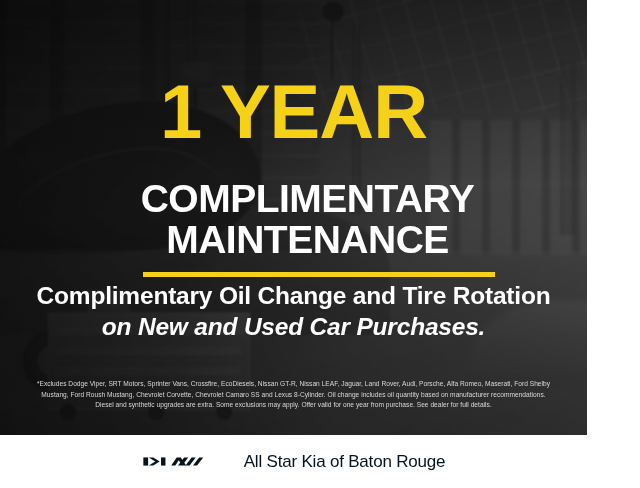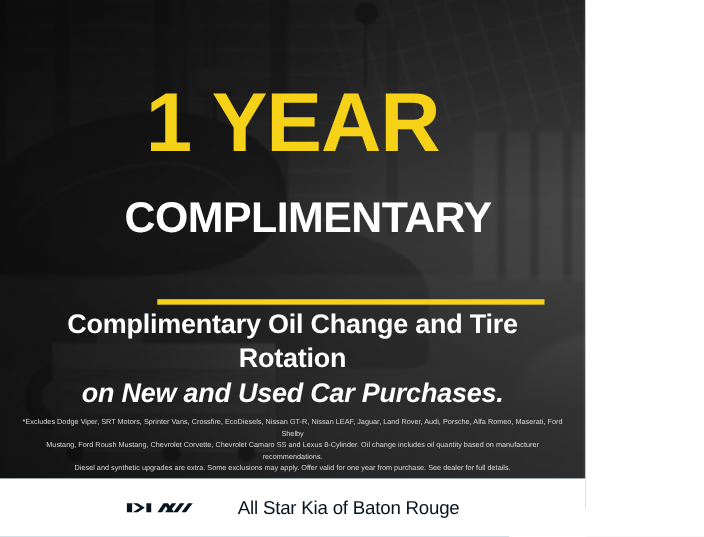--- a/index.html
+++ b/index.html
@@ -6,24 +6,24 @@
     margin: 0;
     padding: 0;
     background: #ffffff;
   }
   body {
     font-family: "Liberation Sans", sans-serif;
   }
 
   .ad {
     position: relative;
-    width: 532px;
+    width: 587px;
     height: 488px;
     overflow: hidden;
-    background: #0369a1;
+    background: #0f172a;
   }
 
   
   .photo {
     position: absolute;
     inset: 0 0 53px 0;   
     overflow: hidden;
     background: #4a4a4a;
   }
 
@@ -330,20 +330,21 @@
     <div class="overlay"></div>
     <div class="overlay-v"></div>
   </div>
 
   <div class="content">
 
     <div class="headline-year">1 YEAR</div>
 
     <div class="headline-sub">
       <span class="l1">COMPLIMENTARY</span>
+      <span class="l2">MAINTENANCE</span>
     </div>
 
     <div class="divider"></div>
 
     <div class="subhead">
       <span class="l1">Complimentary Oil Change and Tire Rotation</span>
       <span class="l2">on New and Used Car Purchases.</span>
     </div>
 
     <div class="disclaimer">

